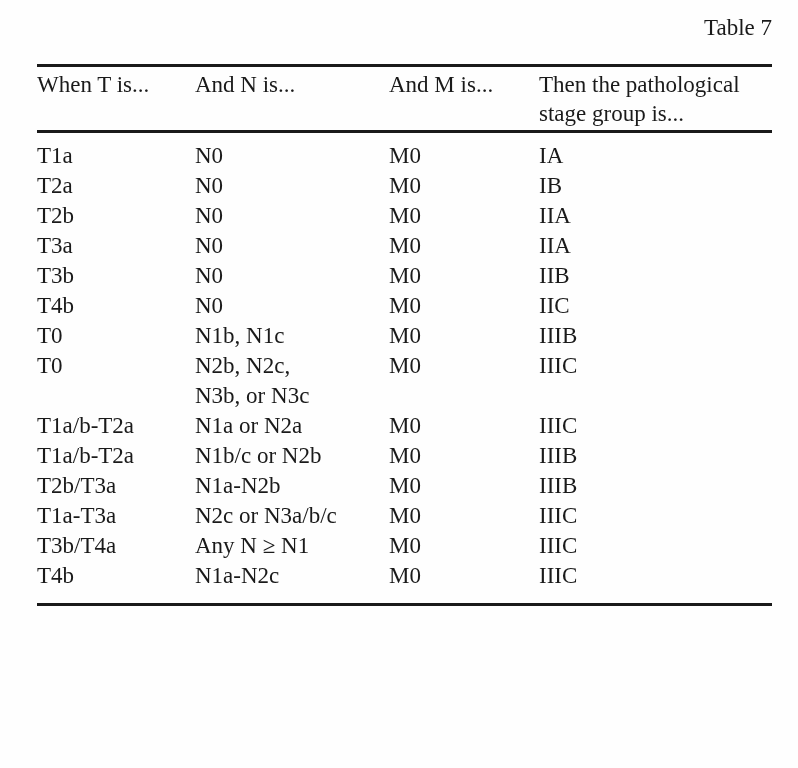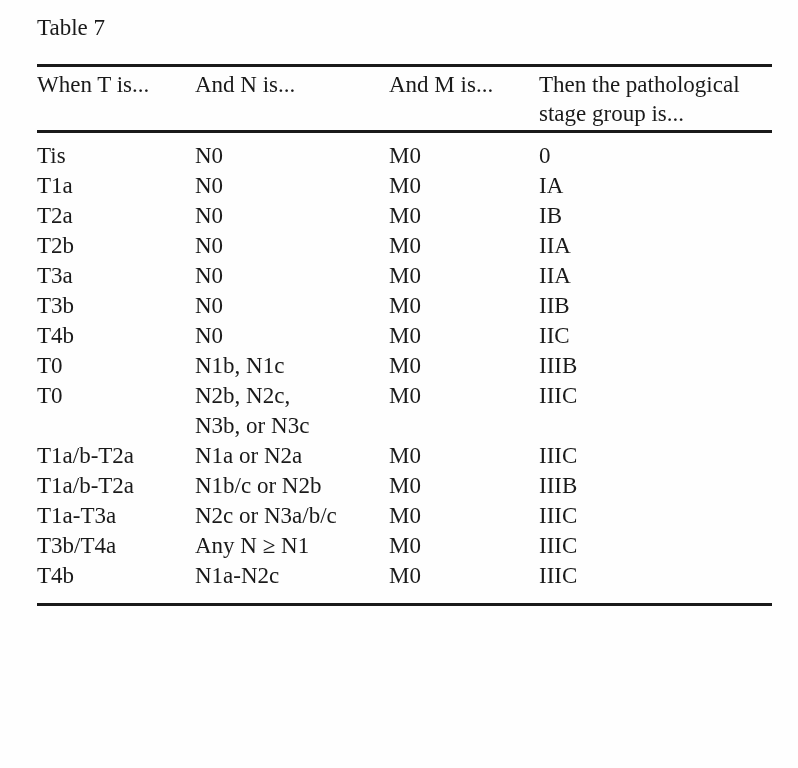--- a/index.html
+++ b/index.html
@@ -18,20 +18,21 @@
     box-sizing: border-box;
     width: 798px;
     height: 768px;
     padding: 13px 0 0 37px;
   }
   .caption {
     font-size: 23px;
     line-height: 30px;
     margin-bottom: 9px;
     width: 735px;
+    text-align: right;
   }
   table.stage-table {
     border-collapse: collapse;
     table-layout: fixed;
     width: 735px;
     border-top: 3px solid #1a1a1a;
     border-bottom: 3px solid #1a1a1a;
     font-size: 23px;
     margin-top: 21px;
   }
@@ -74,26 +75,20 @@
     </colgroup>
     <thead>
       <tr>
         <th>When T is...</th>
         <th>And N is...</th>
         <th>And M is...</th>
         <th>Then the pathological stage group is...</th>
       </tr>
     </thead>
     <tbody>
-  <tr>
-    <td>Tis</td>
-    <td>N0</td>
-    <td>M0</td>
-    <td>0</td>
-  </tr>
 
   <tr>
     <td>T1a</td>
     <td>N0</td>
     <td>M0</td>
     <td>IA</td>
   </tr>
 
 
   <tr>
@@ -154,20 +149,26 @@
     <td>IIIC</td>
   </tr>
 
   <tr>
     <td>T1a/b-T2a</td>
     <td>N1b/c or N2b</td>
     <td>M0</td>
     <td>IIIB</td>
   </tr>
 
+  <tr>
+    <td>T2b/T3a</td>
+    <td>N1a-N2b</td>
+    <td>M0</td>
+    <td>IIIB</td>
+  </tr>
 
   <tr>
     <td>T1a-T3a</td>
     <td>N2c or N3a/b/c</td>
     <td>M0</td>
     <td>IIIC</td>
   </tr>
 
   <tr>
     <td>T3b/T4a</td>

